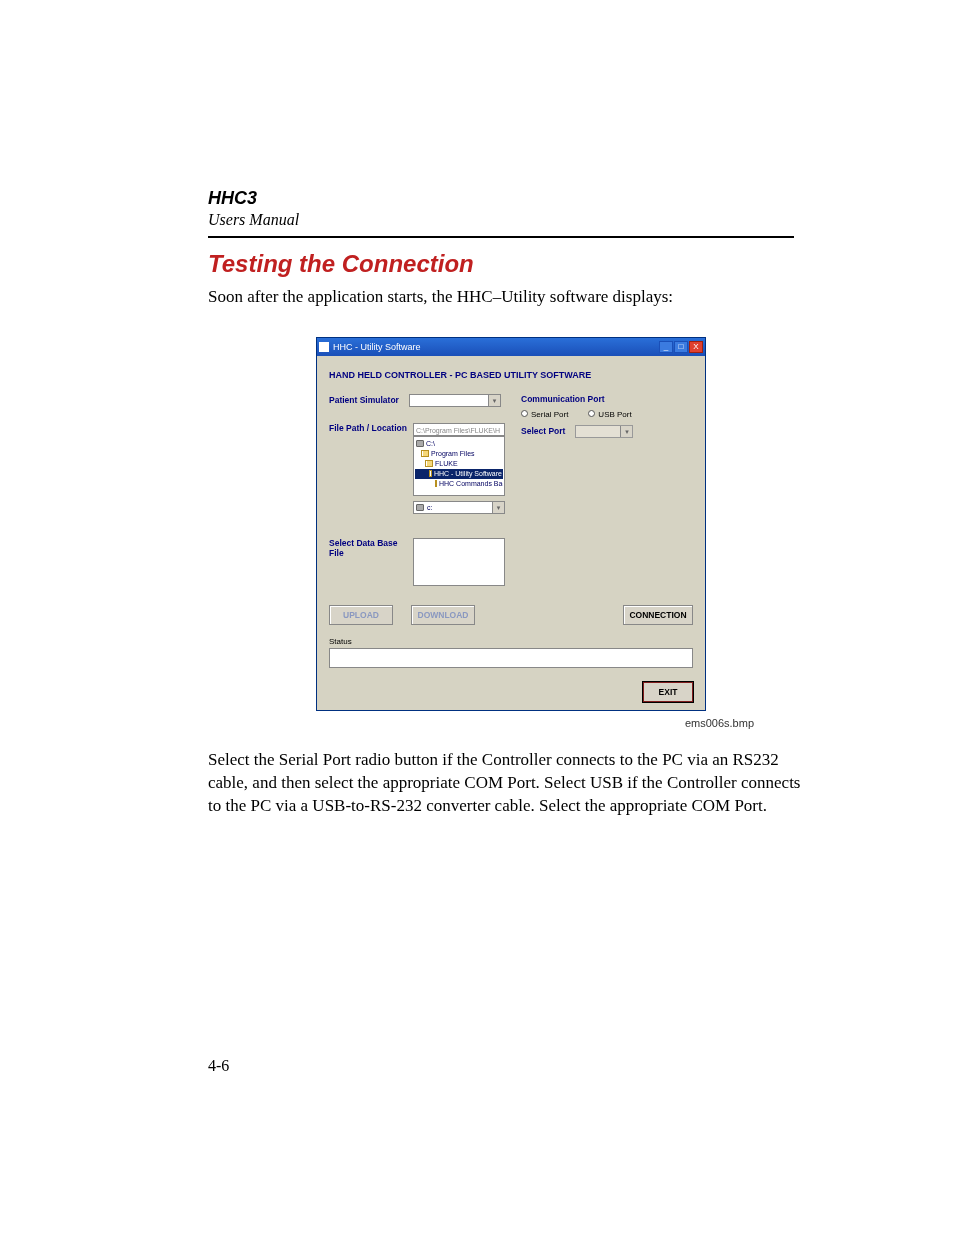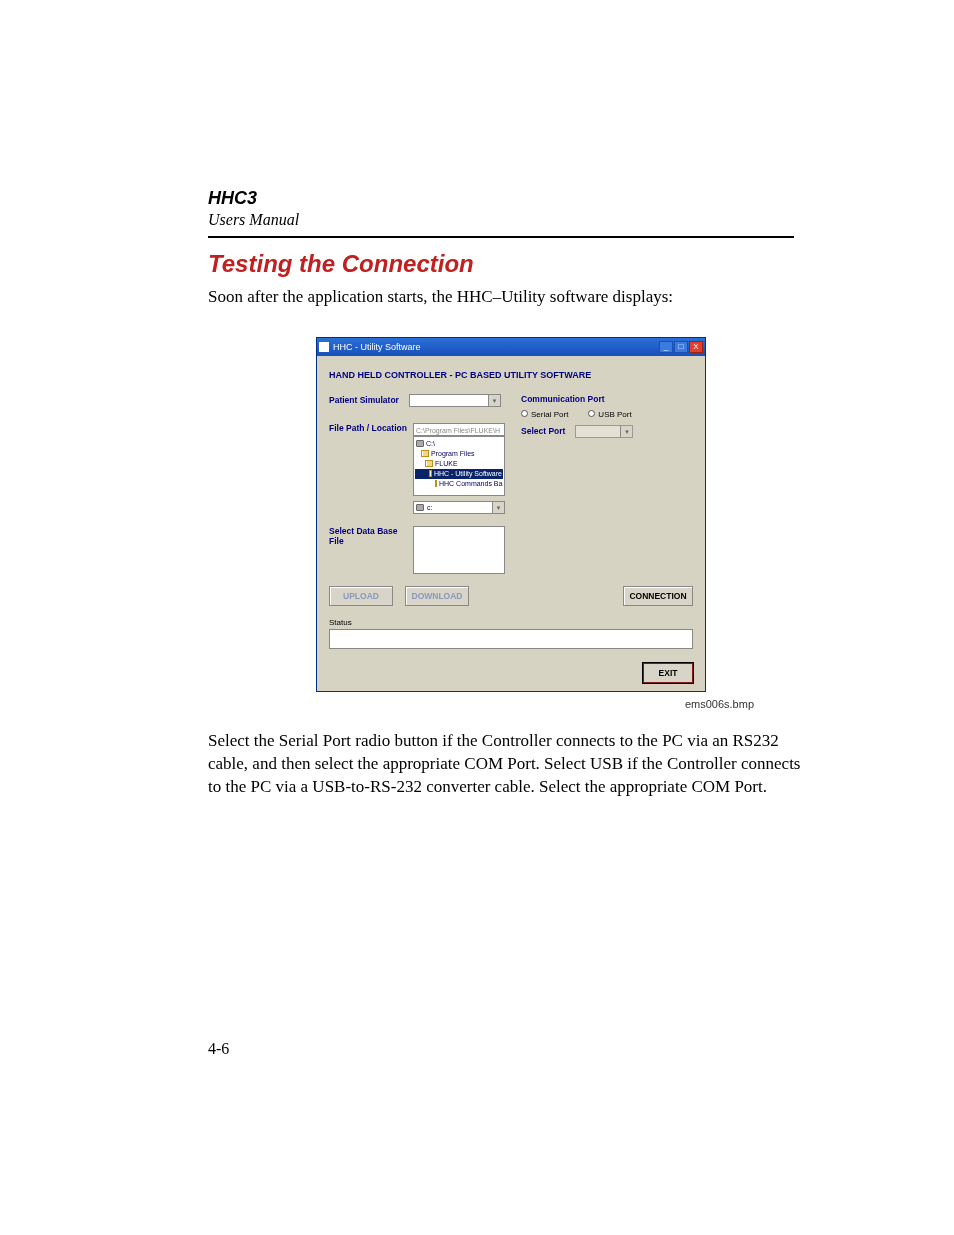--- a/index.html
+++ b/index.html
@@ -151,37 +151,37 @@
   }
   .btn {
     display:inline-block; min-width: 64px; height: 20px;
     background: #d8d4c8; border: 1px solid #888;
     font-size: 8.5px; font-weight: bold;
     text-align:center; line-height: 18px;
     box-shadow: inset 1px 1px 0 #fff;
   }
   .btn.disabled { color: #8a98c0; }
   .btn.primary { color: #000; }
-  .btn-row { margin-top: 12px; display:flex; gap: 12px; }
+  .btn-row { margin-top: 19px; display:flex; gap: 18px; }
   .btn-row .spacer { flex:1; }
   .status-label { font-size: 8px; color:#000; margin-top: 12px; }
   .status-box { width: 100%; height: 20px; background:#fff; border:1px solid #888; margin-top:2px; }
   .exit-row { text-align: right; margin-top: 14px; }
   .exit-row .btn { min-width: 50px; border: 1px solid #7f1d1d; box-shadow: 0 0 0 1px #000; }
   .caption {
     text-align: right;
     font-family: Arial, sans-serif;
     font-size: 11px;
     color: #333;
     margin: 4px 60px 20px 0;
   }
   .page-num {
     position: absolute;
     left: 208px;
-    bottom: 177px;
+    bottom: 160px;
     font-size: 16px;
   }
 </style>
 </head>
 <body>
 
 <div class="page">
   <div class="doc-header">
     <div class="prod">HHC3</div>
     <div class="sub">Users Manual</div>
@@ -242,21 +242,21 @@
                       </div>
                   </div>
                   <div class="drive-line">
                     <span class="ficon drive"></span>
                     <span>c:</span>
                     <span class="dd-arrow">▾</span>
                   </div>
                 </div>
               </div>
 
-              <div style="display:flex; gap:6px; margin-top:12px;">
+              <div style="display:flex; gap:6px; margin-top:24px;">
                 <span class="label" style="width:78px;">Select Data Base File</span>
                 <div class="listbox"></div>
               </div>
             </div>
 
             <div class="col-right" style="padding-left:12px;">
               <div class="label">Communication Port</div>
               <div class="radio-row">
                 <span class="radio">
                     <span class="dot"></span>

